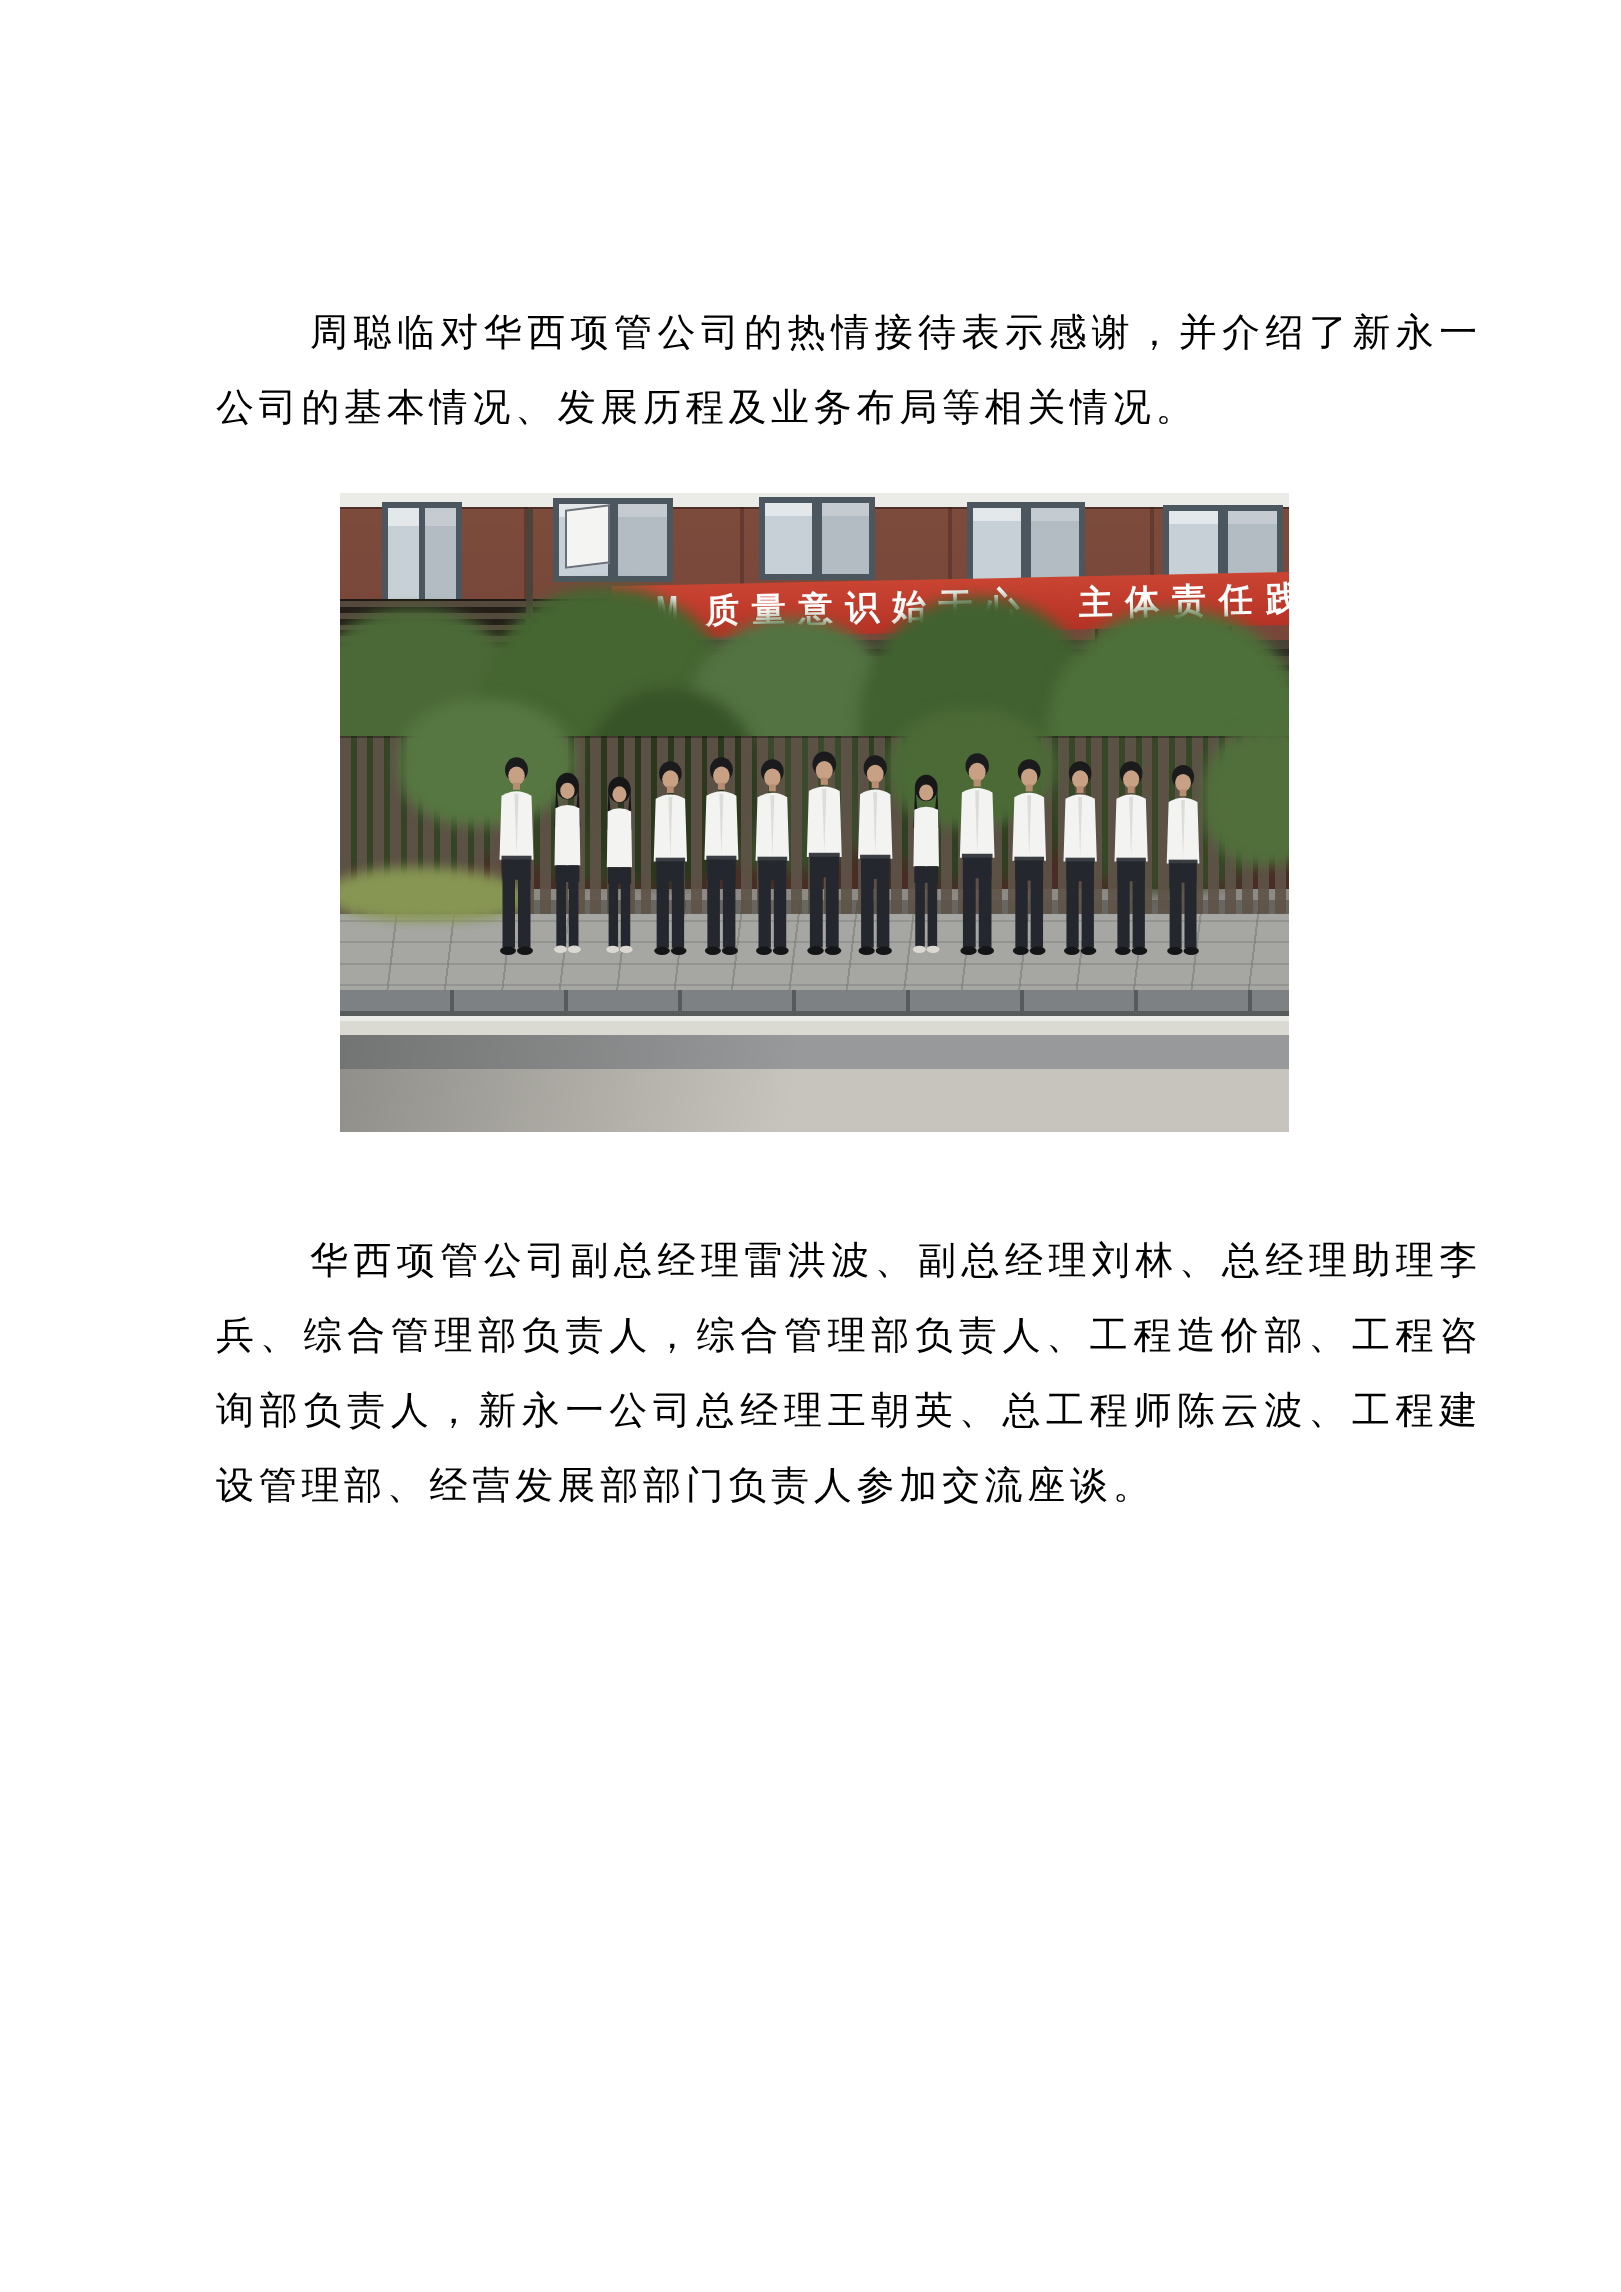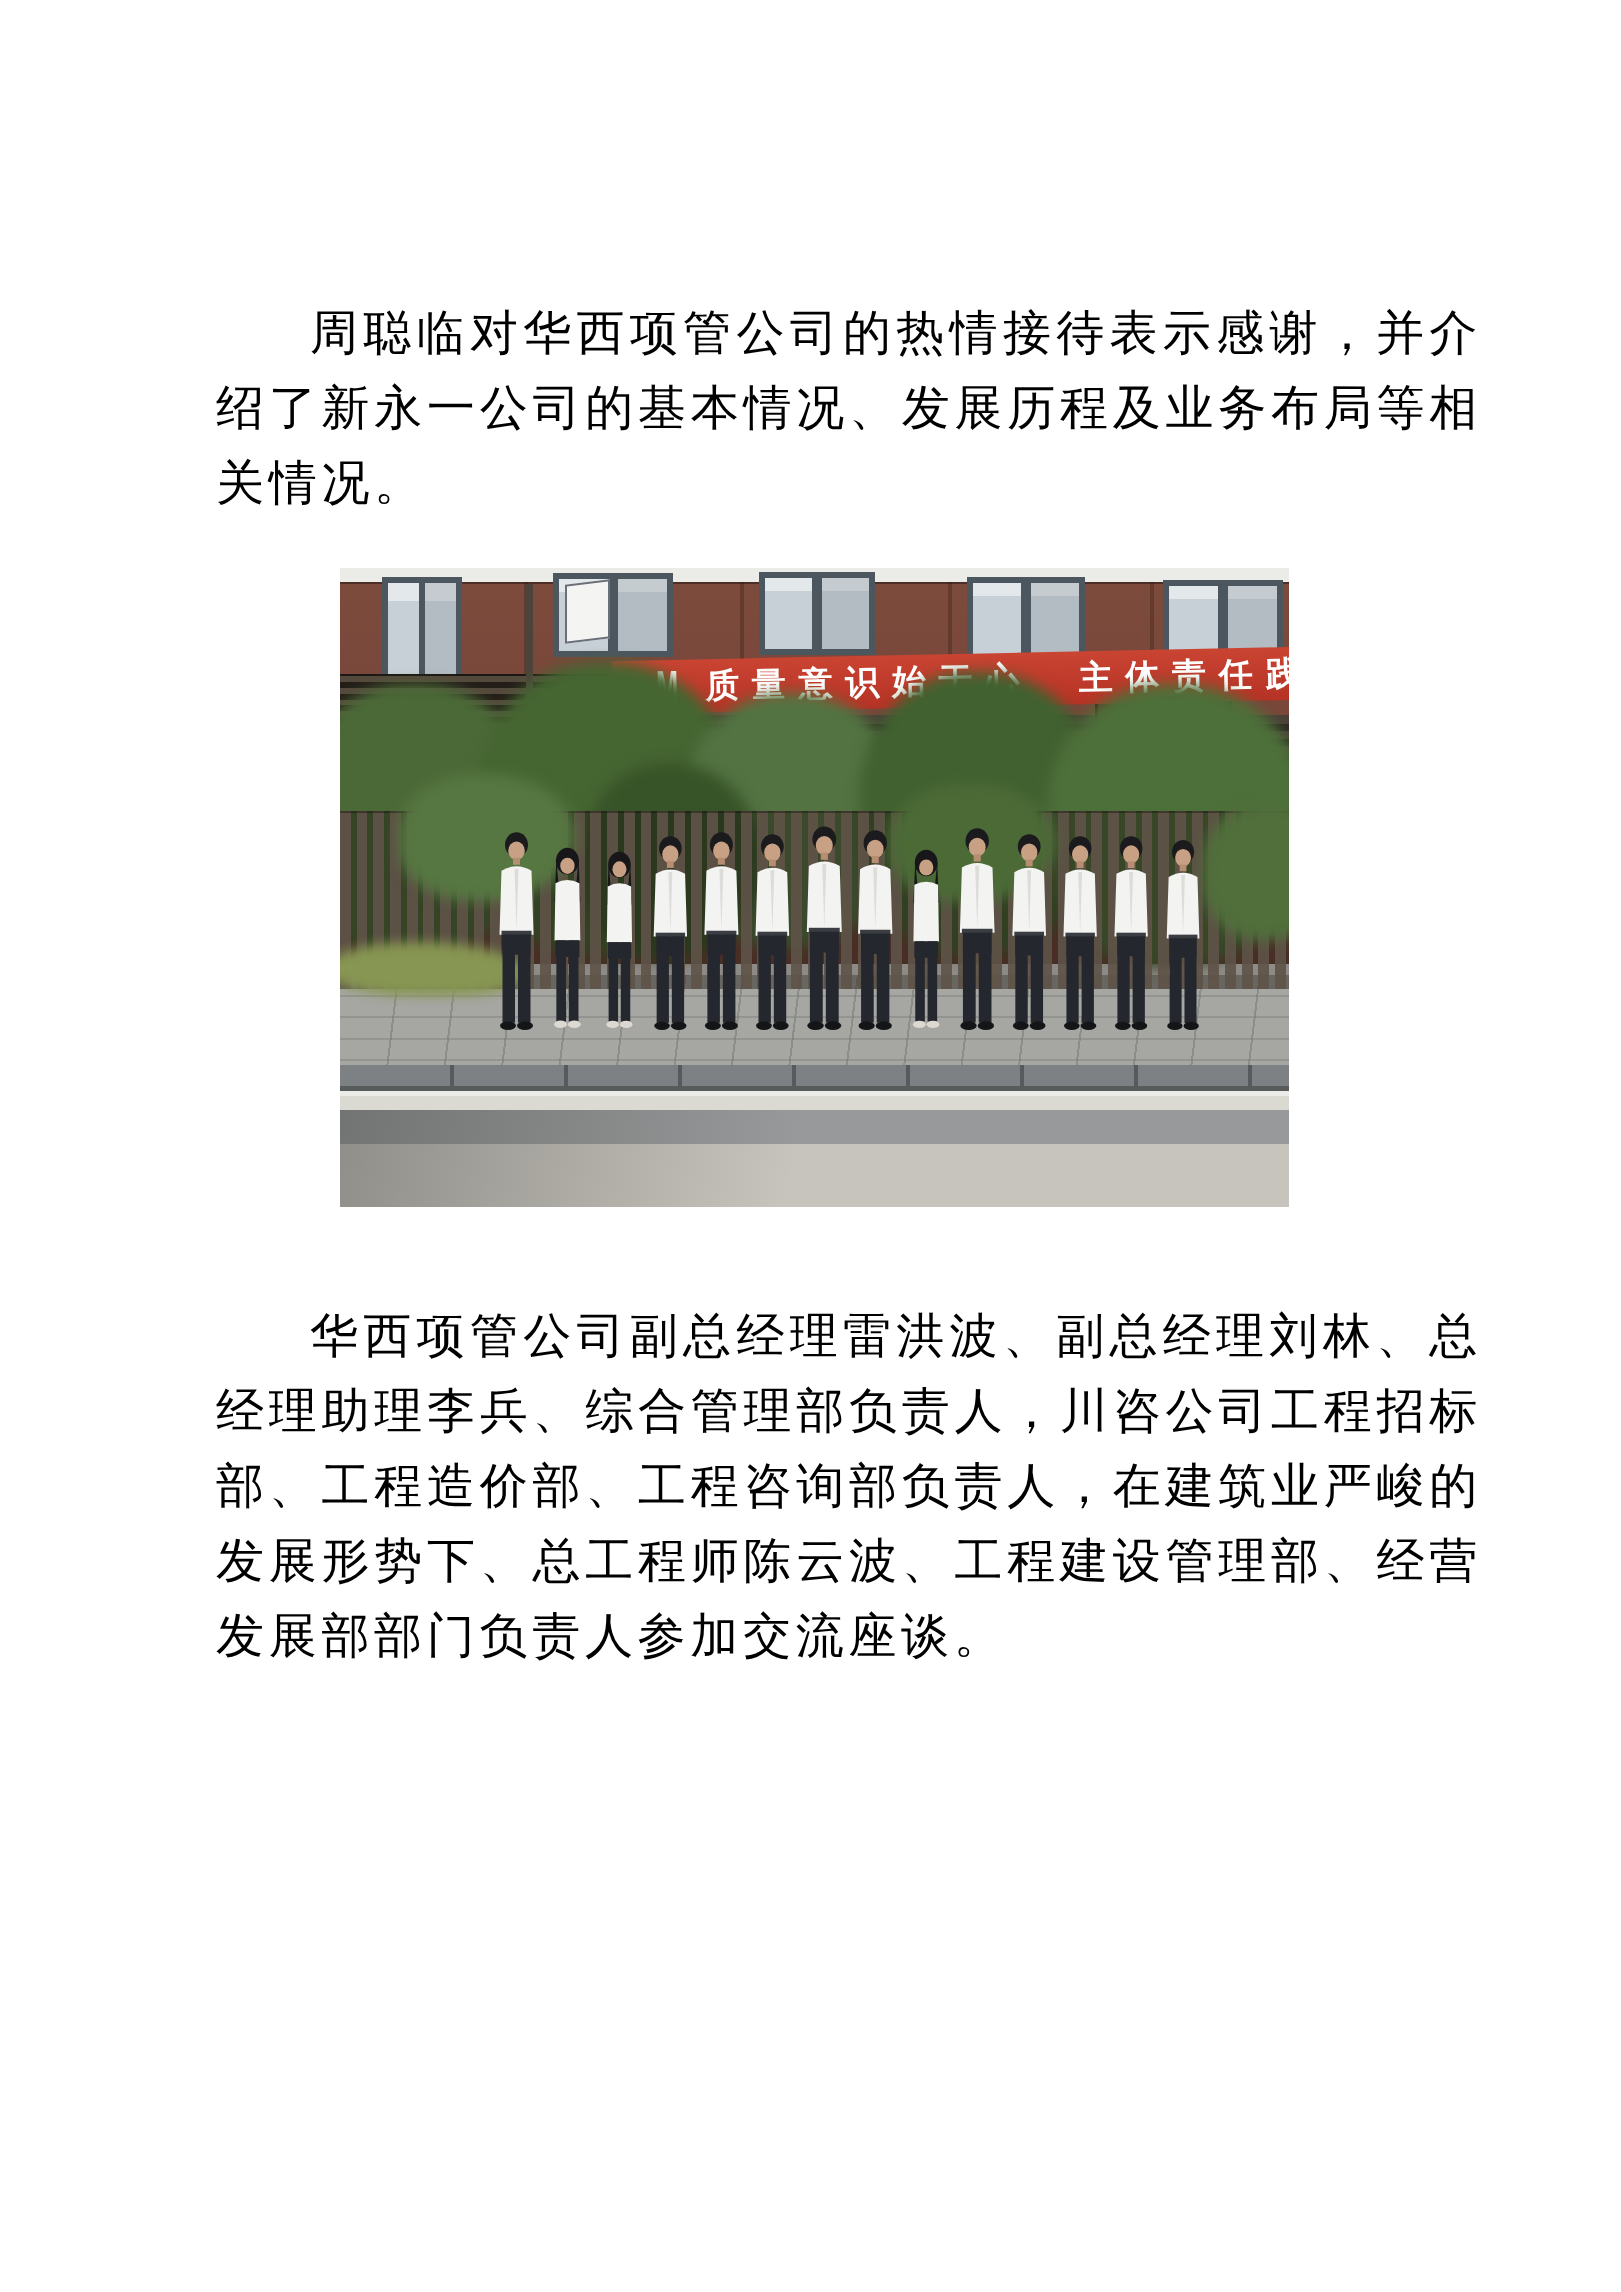--- a/index.html
+++ b/index.html
@@ -9,21 +9,21 @@
     font-family:"Liberation Serif","DejaVu Serif",serif;
   }
   .page { position:absolute; inset:0; background:#ffffff; }
 
   
   .content {
     position:absolute; left:216px; top:0; width:1266px; padding-top:295px;
     color:#000;
   }
   .content p {
-    font-size:48px; line-height:75px; letter-spacing:4.7px;
+    font-size:38px; line-height:75px; letter-spacing:4.7px;
     text-indent:94px; text-align:justify; text-align-last:left;
     word-break:break-all;
   }
 
   
   .photo-wrap {
     position:relative; margin:48px 0 91px 124px;
     width:949px; height:639px; overflow:hidden;
     background:#ebebe8; filter:blur(0.4px) saturate(0.95);
   }
@@ -182,16 +182,16 @@
         <use href="#psn" transform="translate(523.3,266) scale(1.03)"></use>
         <use href="#psnw" transform="translate(577.5,286) scale(0.93)"></use>
         <use href="#psn" transform="translate(627.1,264) scale(1.04)"></use>
         <use href="#psn" transform="translate(680.8,270) scale(1.01)"></use>
         <use href="#psn" transform="translate(733.0,272) scale(1.00)"></use>
         <use href="#psn" transform="translate(785.0,272) scale(1.00)"></use>
         <use href="#psn" transform="translate(838.4,276) scale(0.98)"></use>
       </svg>
     </div>
 
-    <p>华西项管公司副总经理雷洪波、副总经理刘林、总经理助理李兵、综合管理部负责人，川咨公司工程招标部、工程造价部、工程咨询部负责人，在建筑业严峻的发展形势下、总工程师陈云波、工程建设管理部、经营发展部部门负责人参加交流座谈。</p>
+    <p>华西项管公司副总经理雷洪波、副总经理刘林、总经理助理李兵、综合管理部负责人，综合管理部负责人、工程造价部、工程咨询部负责人，新永一公司总经理王朝英、总工程师陈云波、工程建设管理部、经营发展部部门负责人参加交流座谈。</p>
   </div>
 </div>
 
 
 </body></html>

